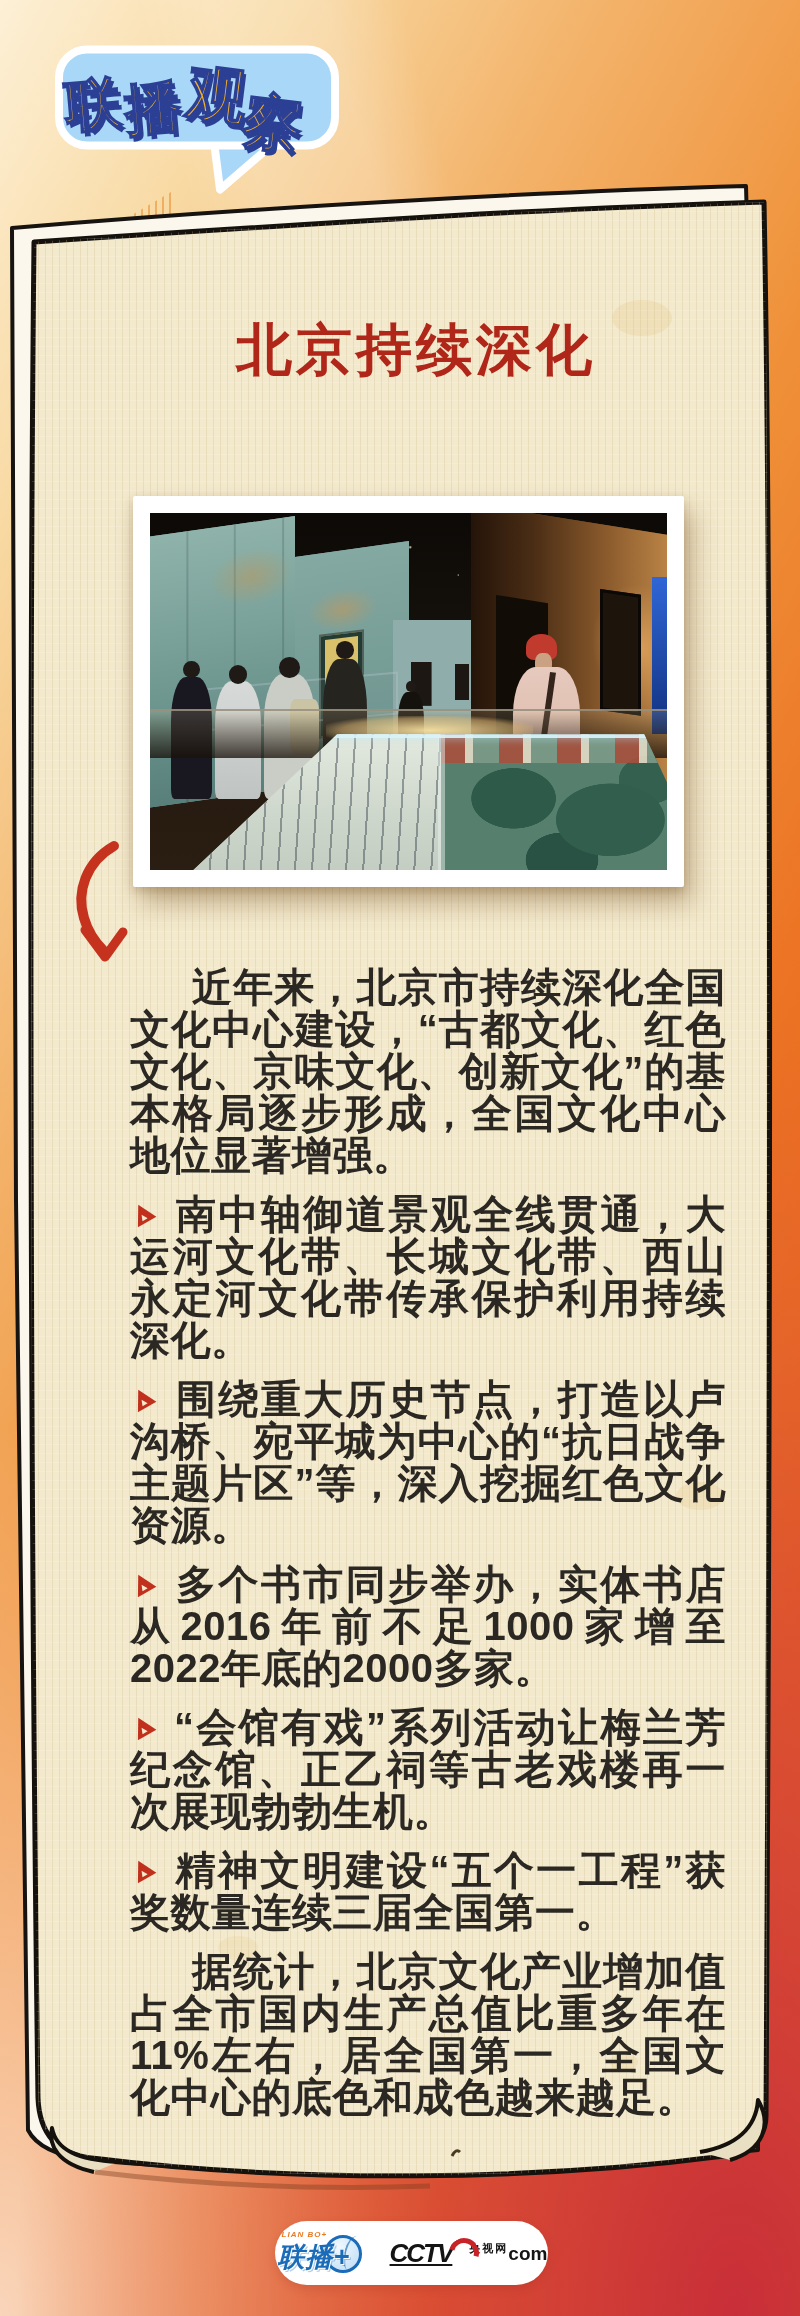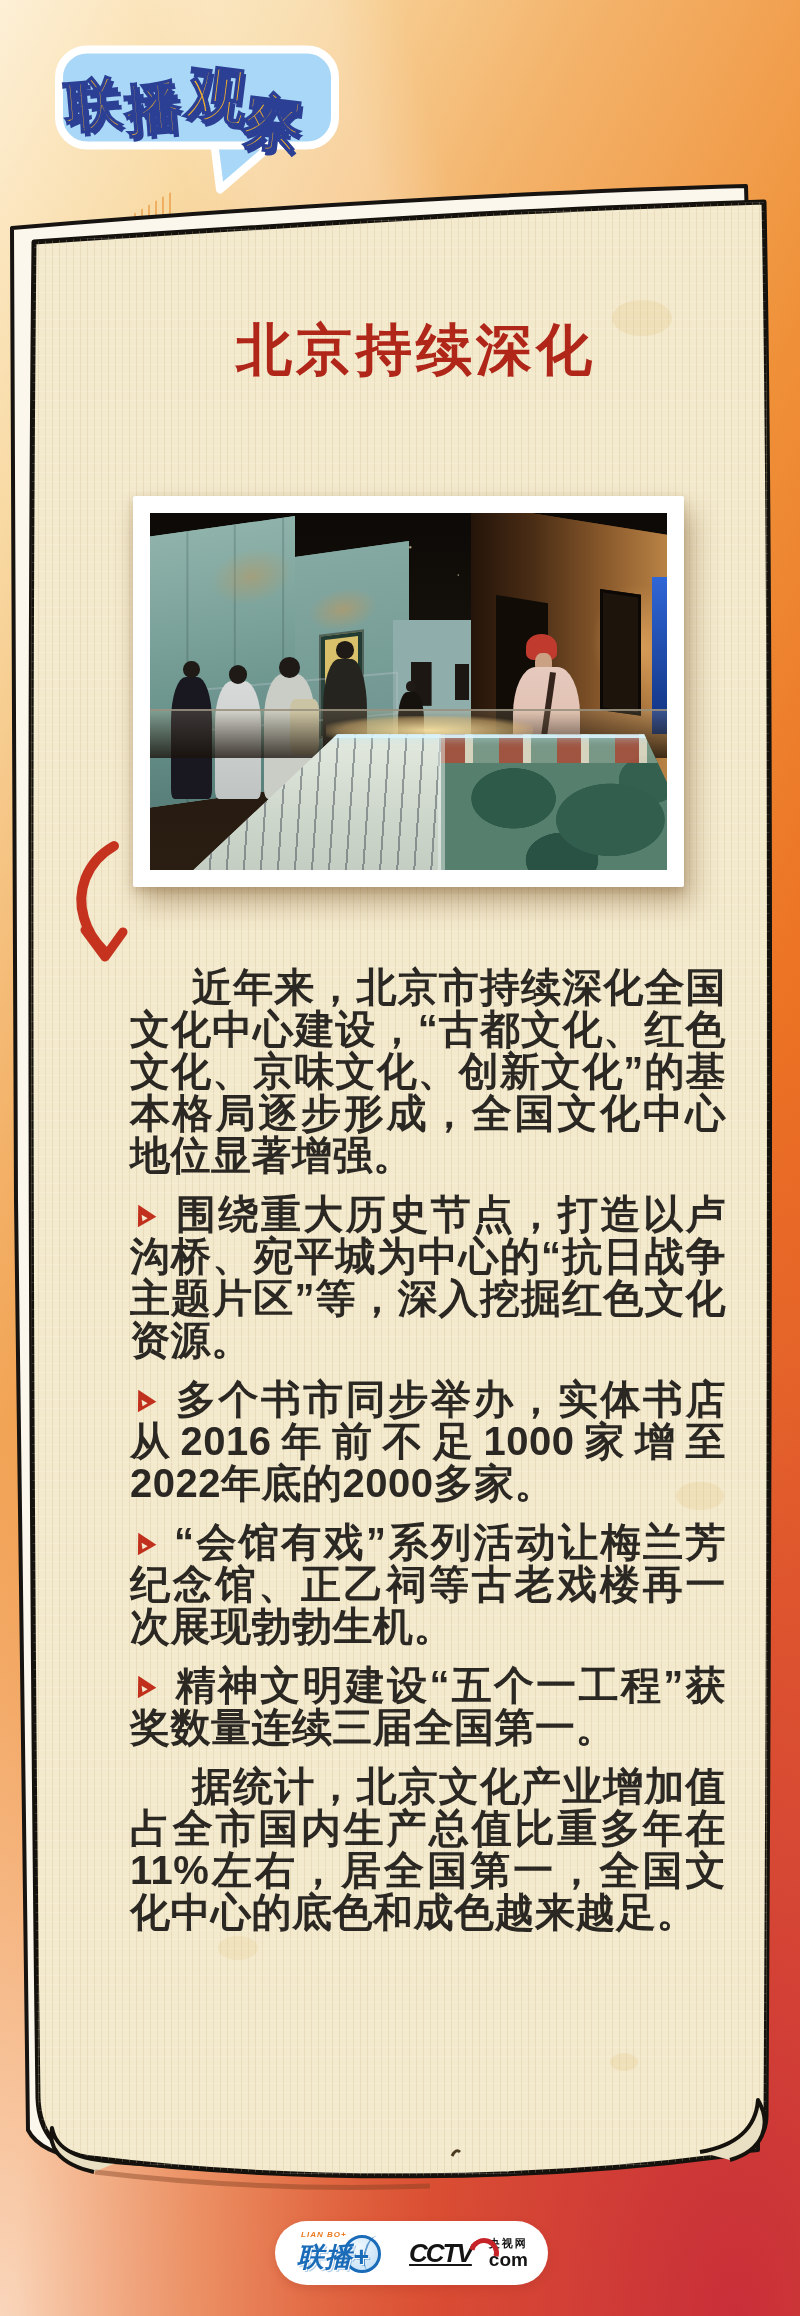--- a/index.html
+++ b/index.html
@@ -118,21 +118,21 @@
   .globe:after{content:"";position:absolute;left:55%;top:-6%;width:48%;height:110%;
     border-radius:50%;border-left:2px solid rgba(26,108,184,.65);transform:rotate(14deg);}
   .lianbo-en{position:absolute;left:6px;top:1px;font-size:8px;font-weight:bold;font-style:italic;
     color:#e97b22;letter-spacing:1px;}
   .lianbo-cn{position:absolute;left:2px;top:10px;font-size:27px;font-weight:900;font-style:italic;
     color:#1a6cb8;text-shadow:1px 1px 0 #fff,2px 2px 0 rgba(26,108,184,.35);letter-spacing:1px;}
   .cctv-logo{display:flex;align-items:center;}
   .cctv-text{font-size:26px;font-weight:900;font-style:italic;letter-spacing:-2px;color:#141414;text-decoration:underline;}
   .swoosh{width:30px;height:30px;margin-left:-3px;border-radius:50%;border:5px solid #c7242a;
     border-left-color:rgba(0,0,0,0);border-bottom-color:rgba(0,0,0,0);transform:rotate(-30deg);box-sizing:border-box;flex:none;}
-  .cctv-right{display:flex;flex-direction:column;margin-left:-10px;line-height:1;}
+  .cctv-right{display:flex;margin-left:-10px;line-height:1;text-align:center;}
   .cctv-cn{font-size:11px;font-weight:bold;color:#141414;letter-spacing:2px;}
   .cctv-com{font-size:19px;font-weight:700;color:#141414;margin-top:1px;}
 </style>
 </head>
 <body>
 
 <div class="canvas">
 
   <div class="bg"></div>
   <div class="bg-band"></div>
@@ -239,20 +239,24 @@
   </figure>
 
   <svg class="arrow-doodle" viewBox="0 0 72 130">
     <path d="M 46 8 C 18 24 8 54 16 80 C 20 94 27 104 35 112" stroke="#c5331f" stroke-width="10" fill="none" stroke-linecap="round"></path>
     <path d="M 17 92 L 37 119 L 55 94" stroke="#c5331f" stroke-width="9" fill="none" stroke-linecap="round" stroke-linejoin="round"></path>
   </svg>
 
   <div class="article">
     <p class="para indent"><span>近年来，北京市持续深化全国文化中心建设，“古都文化、红色文化、京味文化、创新文化”的基本格局逐步形成，全国文化中心地位显著增强。</span></p>
 
+    <p class="para"><span class="bullet-icon"><svg viewBox="0 0 30 30">
+            <path d="M6 3 L27 13 L9 27 Z" fill="#c0301d"></path>
+            <path d="M11 13 L13 20 L18 16 Z" fill="#f3e9cc"></path>
+          </svg></span><span>南中轴御道景观全线贯通，大运河文化带、长城文化带、西山永定河文化带传承保护利用持续深化。</span></p>
 
     <p class="para"><span class="bullet-icon"><svg viewBox="0 0 30 30">
             <path d="M6 3 L27 13 L9 27 Z" fill="#c0301d"></path>
             <path d="M11 13 L13 20 L18 16 Z" fill="#f3e9cc"></path>
           </svg></span><span>围绕重大历史节点，打造以卢沟桥、宛平城为中心的“抗日战争主题片区”等，深入挖掘红色文化资源。</span></p>
 
     <p class="para"><span class="bullet-icon"><svg viewBox="0 0 30 30">
             <path d="M6 3 L27 13 L9 27 Z" fill="#c0301d"></path>
             <path d="M11 13 L13 20 L18 16 Z" fill="#f3e9cc"></path>
           </svg></span><span>多个书市同步举办，实体书店从2016年前不足1000家增至2022年底的2000多家。</span></p>

